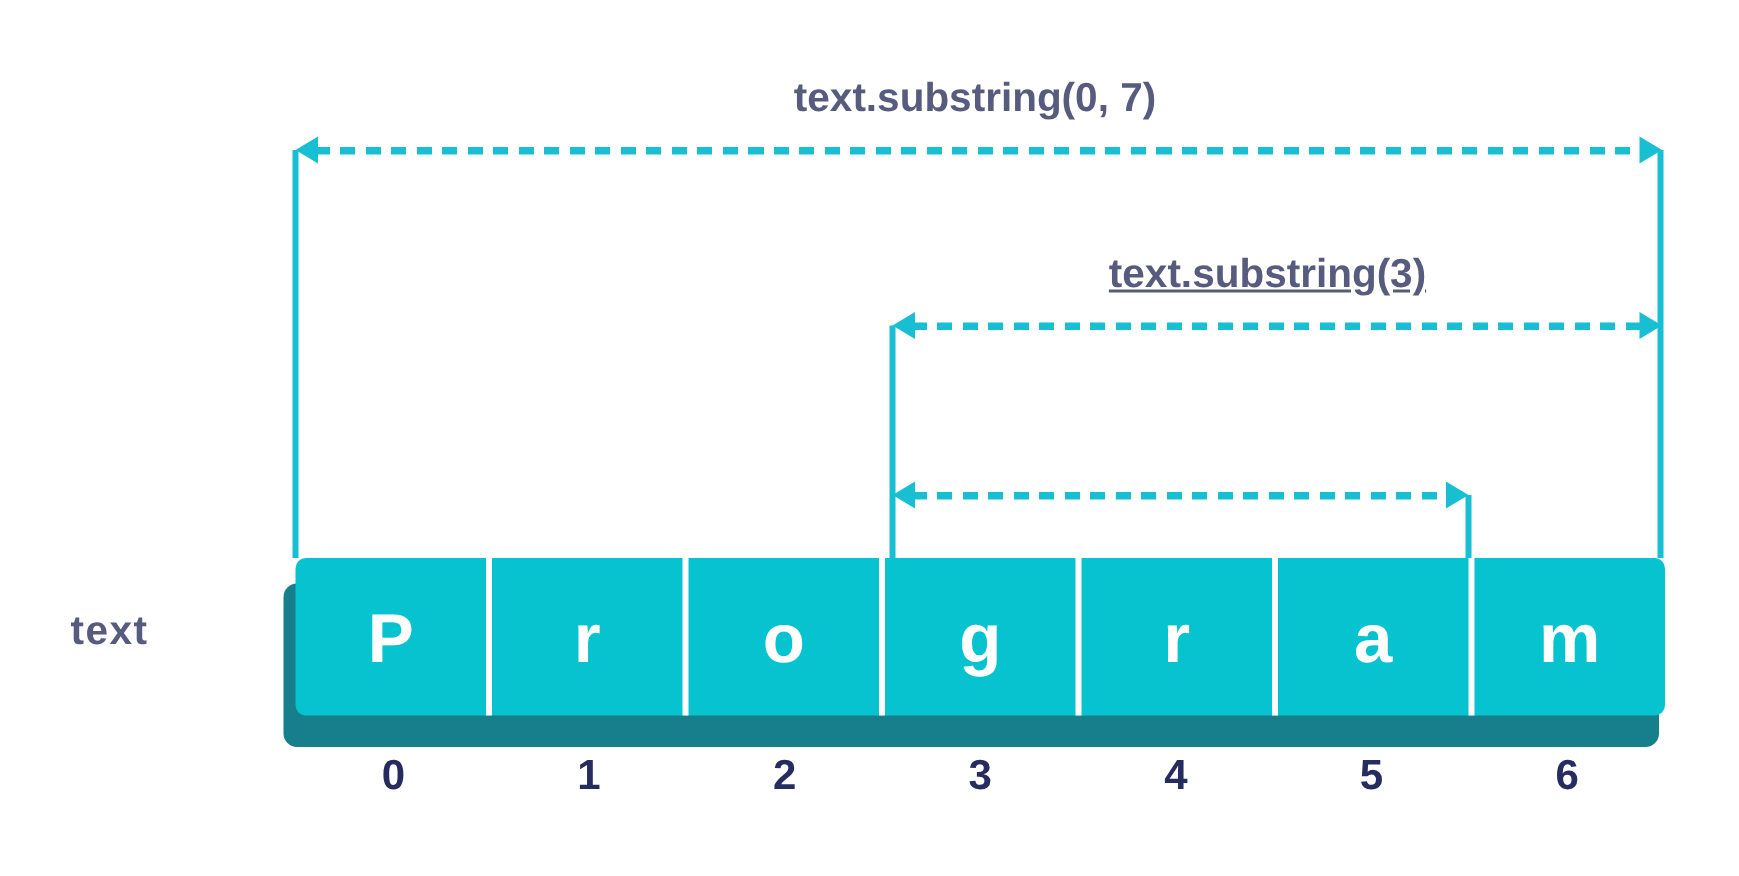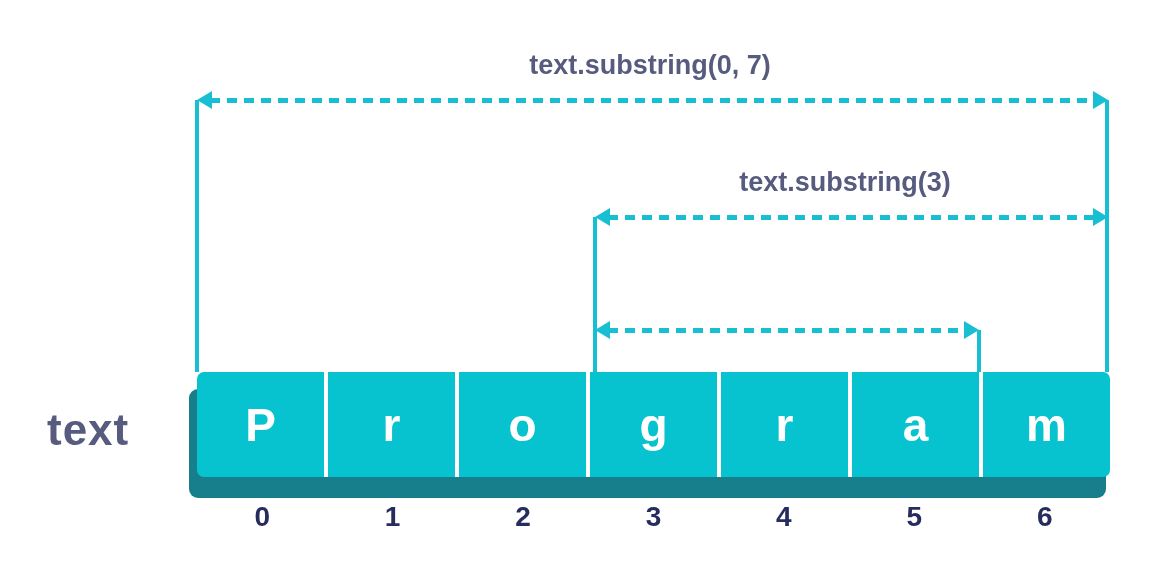--- a/index.html
+++ b/index.html
@@ -24,21 +24,21 @@
   
   .ann-label{
     position:absolute;
     transform:translateX(-50%);
     font-weight:700;
     font-size:27px;
     color:var(--label-text);
     white-space:nowrap;
   }
   #label-1{left:650px;top:50px;}
-  #label-2{left:845px;top:167px;}
+  #label-2{left:845px;top:167px;text-decoration:underline;}
   #label-3{left:786px;top:280px;}
 
   
   .arrow{
     position:absolute;
     height:18px;
     display:flex;
     align-items:center;
   }
   #arrow-1{left:197px;top:91px;width:911px;}
@@ -96,21 +96,21 @@
   }
   .index{
     flex:1;text-align:center;
     font-size:28px;font-weight:700;
     color:var(--index-text);
   }
 
   
   .var-label{
     position:absolute;left:47px;top:405px;
-    font-size:44px;font-weight:700;
+    font-size:27px;font-weight:700;
     letter-spacing:1px;
     color:var(--label-text);
   }
 </style>
 </head>
 <body>
 
 <div class="canvas">
 
   <div class="ann-label" id="label-1">text.substring(0, 7)</div>

